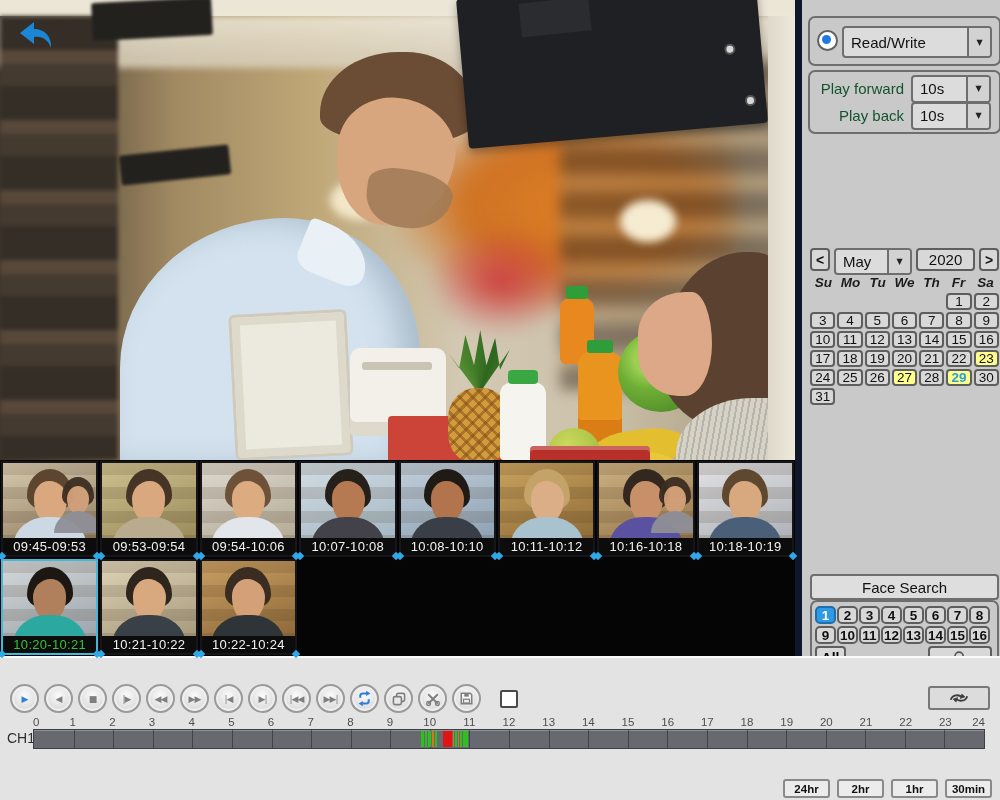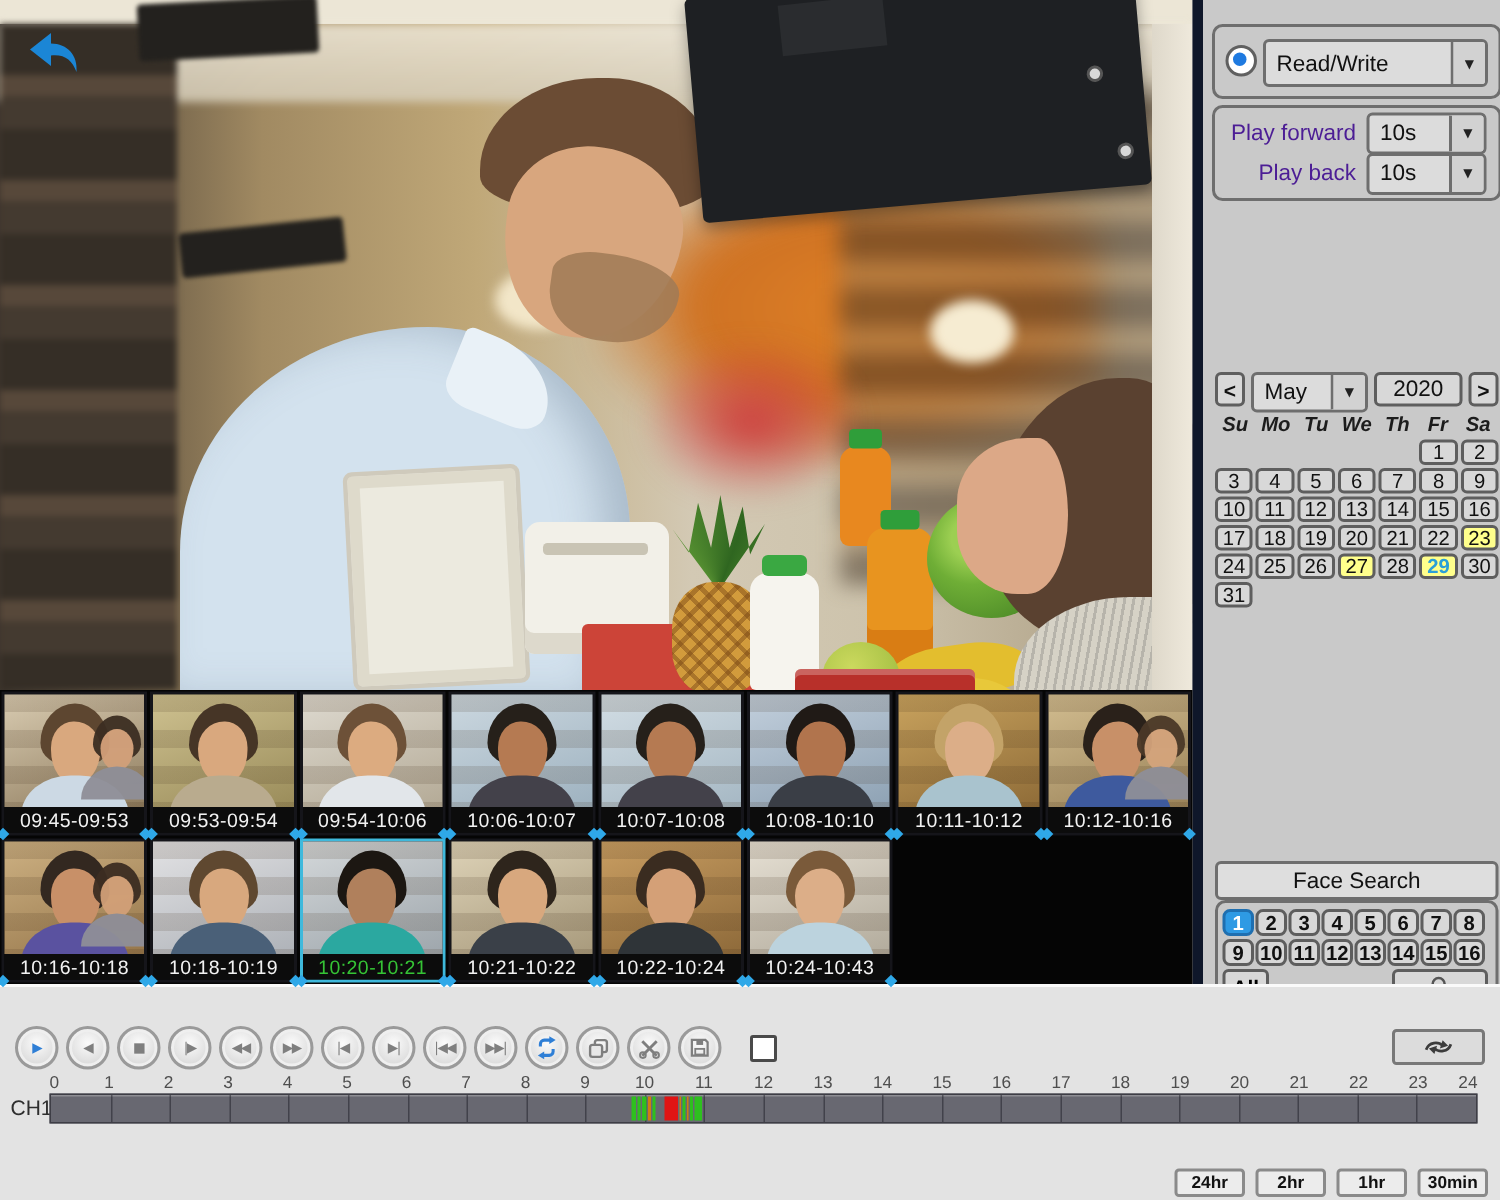--- a/index.html
+++ b/index.html
@@ -79,21 +79,21 @@
   .panel{position:absolute;left:795px;top:0;width:205px;height:678px;background:#c9c9c9;border-left:7px solid #0f172a;}
   .gbox{position:absolute;border:2px solid #6e6e6e;border-radius:7px;}
   .sel{background:#dcdcdc;border:2px solid #6e6e6e;border-radius:4px;display:flex;align-items:center;
        font-size:15px;color:#111;}
   .sel .txt{flex:1;padding-left:7px;white-space:nowrap;overflow:hidden;}
   .sel .arr{width:21px;align-self:stretch;border-left:2px solid #6e6e6e;display:flex;align-items:center;justify-content:center;
             font-size:8px;color:#222;font-family:"DejaVu Sans",sans-serif;background:#d2d2d2;border-radius:0 2px 2px 0;}
   .radio{width:17px;height:17px;border-radius:50%;border:2px solid #606060;background:#fff;position:relative;}
   .radio:after{content:"";position:absolute;left:3px;top:3px;width:9px;height:9px;border-radius:50%;background:#1f7ae0;}
   .playrow{position:absolute;left:8px;right:8px;display:flex;align-items:center;justify-content:flex-end;gap:7px;height:25px;}
-  .playrow .plabel{font-size:15px;color:#4c1d95;}
+  .playrow .plabel{font-size:15px;color:#14532d;}
   .navbtn,.daybtn,.chbtn,.rngbtn{background:#d8d8d8;border:2px solid #5e5e5e;border-radius:4px;
         display:flex;align-items:center;justify-content:center;color:#111;cursor:pointer;box-sizing:border-box;}
   .cal-nav{position:absolute;left:8px;right:8px;top:248px;height:23px;display:flex;gap:4px;}
   .cal-week{position:absolute;left:8px;right:8px;top:275px;display:flex;font-style:italic;}
   .cal-week span{flex:1;text-align:center;font-size:13.5px;font-weight:bold;color:#1c1c1c;}
   .cal-days{position:absolute;left:8px;right:8px;top:293px;display:grid;grid-template-columns:repeat(7,1fr);gap:2px;}
   .daybtn{height:17px;font-size:13.5px;border-radius:4px;border-width:2px;padding:0;}
   .daybtn.blank{visibility:hidden;}
   .daybtn.yellow{background:#ffff8c;}
   .daybtn.special{background:#ffff8c;color:#2b9fd8;font-weight:bold;}
@@ -350,41 +350,28 @@
           <div class="hair"></div>
           <div class="face"></div>
           <div class="body"></div>
         </div>
       </div>
       <div class="tlabel">09:54-10:06</div>
       <i class="hdl l"></i>
       <i class="hdl r"></i>
     </div>
     <div class="thumb" style="--bc: #15151a; --lc: #f2f2f2;">
-      <div class="photo" style="--bg1: #ccd8e0; --bg2: #9eb2c0;">
+      <div class="photo" style="--bg1: #d2dde4; --bg2: #a6b8c4;">
         <div class="shlv"></div>
         <div class="prsn" style="--hair: #26201a; --skin: #b57a52; --shirt: #43414a;">
           <div class="hair"></div>
           <div class="face"></div>
           <div class="body"></div>
         </div>
       </div>
-      <div class="tlabel">10:06-10:07</div>
-      <i class="hdl l"></i>
-      <i class="hdl r"></i>
-    </div>
-    <div class="thumb" style="--bc: #15151a; --lc: #f2f2f2;">
-      <div class="photo" style="--bg1: #d2dde4; --bg2: #a6b8c4;">
-        <div class="shlv"></div>
-        <div class="prsn" style="--hair: #26201a; --skin: #b57a52; --shirt: #43414a;">
-          <div class="hair"></div>
-          <div class="face"></div>
-          <div class="body"></div>
-        </div>
-      </div>
       <div class="tlabel">10:07-10:08</div>
       <i class="hdl l"></i>
       <i class="hdl r"></i>
     </div>
     <div class="thumb" style="--bc: #15151a; --lc: #f2f2f2;">
       <div class="photo" style="--bg1: #c2cfdc; --bg2: #8ea2b4;">
         <div class="shlv"></div>
         <div class="prsn" style="--hair: #201a16; --skin: #b1744d; --shirt: #3a3e46;">
           <div class="hair"></div>
           <div class="face"></div>
@@ -398,38 +385,20 @@
     <div class="thumb" style="--bc: #15151a; --lc: #f2f2f2;">
       <div class="photo" style="--bg1: #c9a35e; --bg2: #8f6c38;">
         <div class="shlv"></div>
         <div class="prsn" style="--hair: #c3a368; --skin: #dcae88; --shirt: #a9c3ce;">
           <div class="hair"></div>
           <div class="face"></div>
           <div class="body"></div>
         </div>
       </div>
       <div class="tlabel">10:11-10:12</div>
-      <i class="hdl l"></i>
-      <i class="hdl r"></i>
-    </div>
-    <div class="thumb" style="--bc: #15151a; --lc: #f2f2f2;">
-      <div class="photo" style="--bg1: #d2bd90; --bg2: #9a8258;">
-        <div class="shlv"></div>
-        <div class="prsn flip" style="--hair: #2a211a; --skin: #c89068; --shirt: #3e5a9e;">
-          <div class="hair"></div>
-          <div class="face"></div>
-          <div class="body"></div>
-        </div>
-        <div class="prsn2" style="--hair2: #4a3828; --skin2: #d4a47c;">
-          <div class="hair"></div>
-          <div class="face"></div>
-          <div class="body"></div>
-        </div>
-      </div>
-      <div class="tlabel">10:12-10:16</div>
       <i class="hdl l"></i>
       <i class="hdl r"></i>
     </div>
     <div class="thumb" style="--bc: #15151a; --lc: #f2f2f2;">
       <div class="photo" style="--bg1: #cdb183; --bg2: #96764a;">
         <div class="shlv"></div>
         <div class="prsn" style="--hair: #332820; --skin: #c89068; --shirt: #5a52a0;">
           <div class="hair"></div>
           <div class="face"></div>
           <div class="body"></div>
@@ -486,33 +455,20 @@
     <div class="thumb" style="--bc: #15151a; --lc: #f2f2f2;">
       <div class="photo" style="--bg1: #c99e62; --bg2: #8e6a3a;">
         <div class="shlv"></div>
         <div class="prsn" style="--hair: #3a2c20; --skin: #d4a077; --shirt: #2f3438;">
           <div class="hair"></div>
           <div class="face"></div>
           <div class="body"></div>
         </div>
       </div>
       <div class="tlabel">10:22-10:24</div>
-      <i class="hdl l"></i>
-      <i class="hdl r"></i>
-    </div>
-    <div class="thumb" style="--bc: #15151a; --lc: #f2f2f2;">
-      <div class="photo" style="--bg1: #e6e0d4; --bg2: #b2ab9c;">
-        <div class="shlv"></div>
-        <div class="prsn flip" style="--hair: #7a5a3a; --skin: #dcae88; --shirt: #bcd3de;">
-          <div class="hair"></div>
-          <div class="face"></div>
-          <div class="body"></div>
-        </div>
-      </div>
-      <div class="tlabel">10:24-10:43</div>
       <i class="hdl l"></i>
       <i class="hdl r"></i>
     </div>
   </div>
 
 <div class="bottom">
   <div class="transport" id="transport">
       <div class="tbtn blue">▶</div>
       <div class="tbtn">◀</div>
       <div class="tbtn">■</div>

